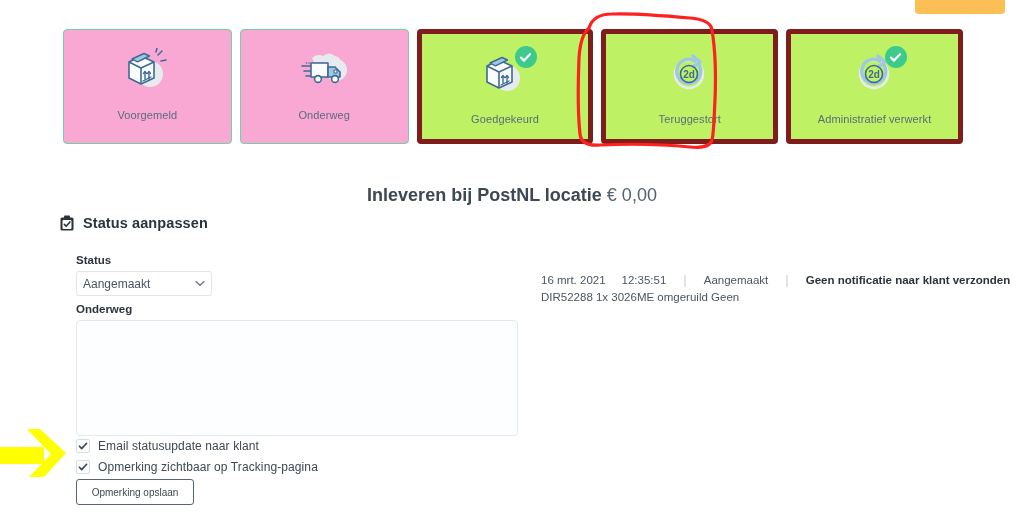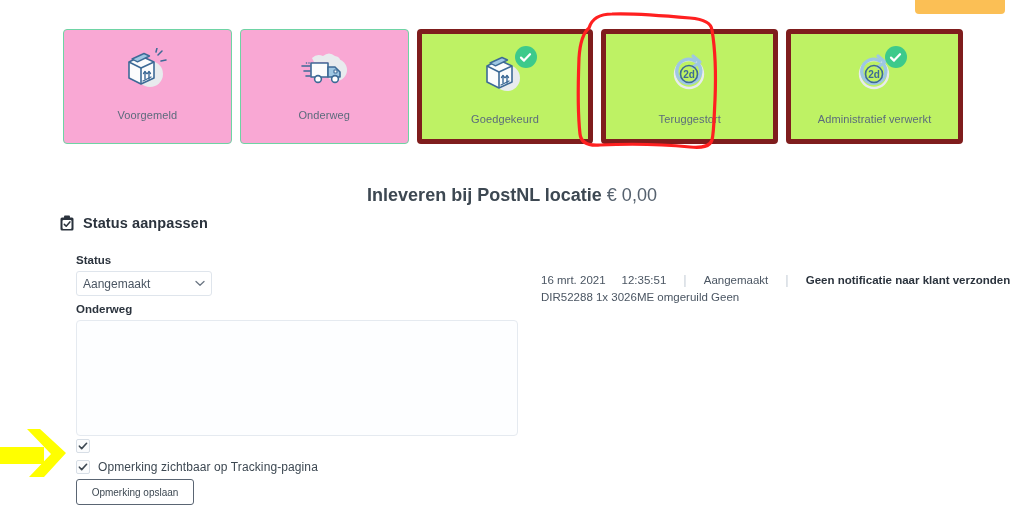--- a/index.html
+++ b/index.html
@@ -371,20 +371,21 @@
   <textarea id="opmerking-textarea" placeholder="" style=""></textarea>
 </div>
 
 <div id="checkbox-group">
     <div class="cb-row">
       <span class="cb-box">
         <svg width="10" height="10" viewBox="0 0 10 10">
           <path d="M1.4 5.2 L3.7 7.6 L8.6 2.3" stroke="#3d4852" stroke-width="1.6" fill="none" stroke-linecap="round" stroke-linejoin="round"></path>
         </svg>
       </span>
+      <span class="cb-label">Email statusupdate naar klant</span>
     </div>
     <div class="cb-row">
       <span class="cb-box">
         <svg width="10" height="10" viewBox="0 0 10 10">
           <path d="M1.4 5.2 L3.7 7.6 L8.6 2.3" stroke="#3d4852" stroke-width="1.6" fill="none" stroke-linecap="round" stroke-linejoin="round"></path>
         </svg>
       </span>
       <span class="cb-label">Opmerking zichtbaar op Tracking-pagina</span>
     </div>
   </div>

